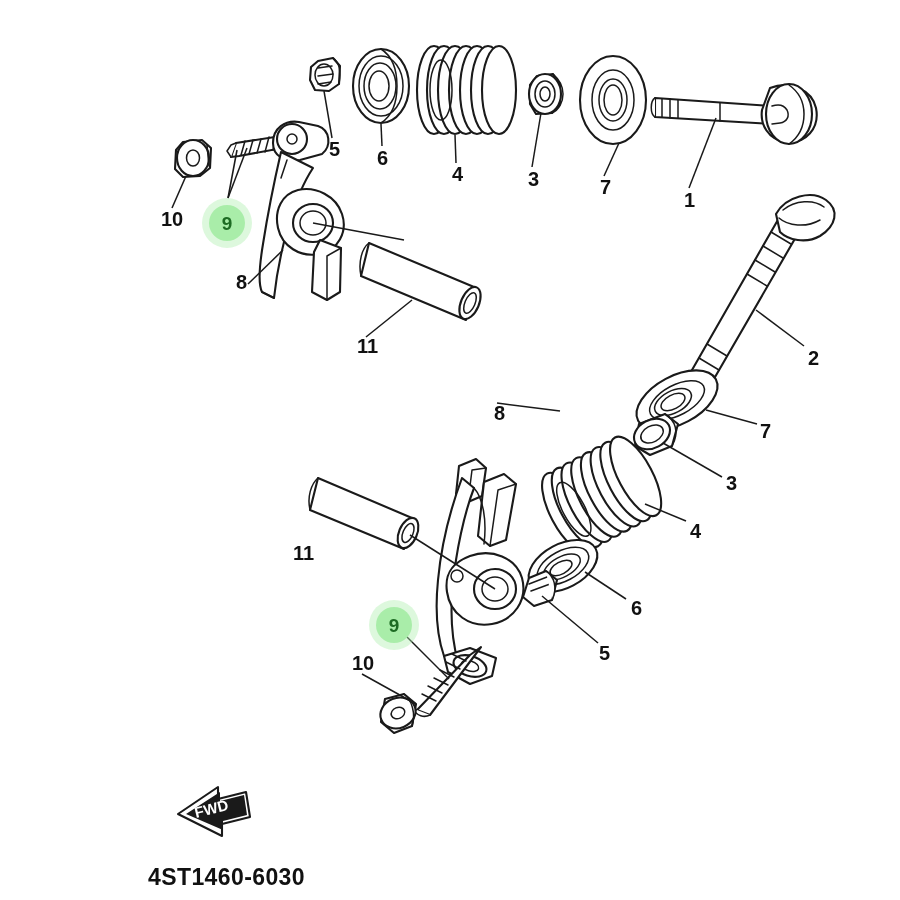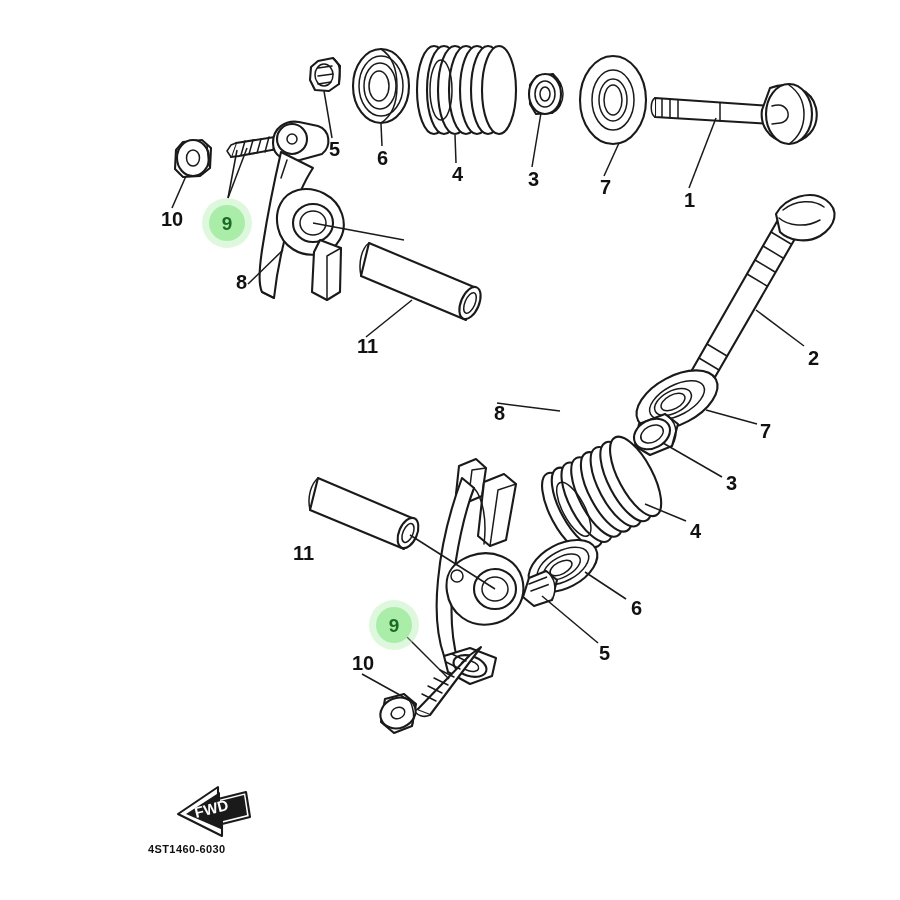--- a/index.html
+++ b/index.html
@@ -10,23 +10,23 @@
     position:absolute;width:36px;height:36px;border-radius:50%;
     background:#a9eda9;
     box-shadow:0 0 0 7px rgba(169,237,169,0.40);
     display:flex;align-items:center;justify-content:center;
   }
   .hl-circle span{
     font-family:"Liberation Sans",sans-serif;
     font-size:19px;font-weight:700;color:#1d6b23;line-height:1;
   }
   .partnum{
-    position:absolute;left:148px;top:843px;
+    position:absolute;left:148px;top:864px;
     font-family:"Liberation Sans",sans-serif;
-    font-size:11px;font-weight:700;color:#111;letter-spacing:0.4px;
+    font-size:23px;font-weight:700;color:#111;letter-spacing:0.4px;
   }
 </style>
 </head>
 <body>
 
 <div id="stage">
 
   <svg id="diagram" viewBox="0 0 900 900">
     <defs>
       <style>

